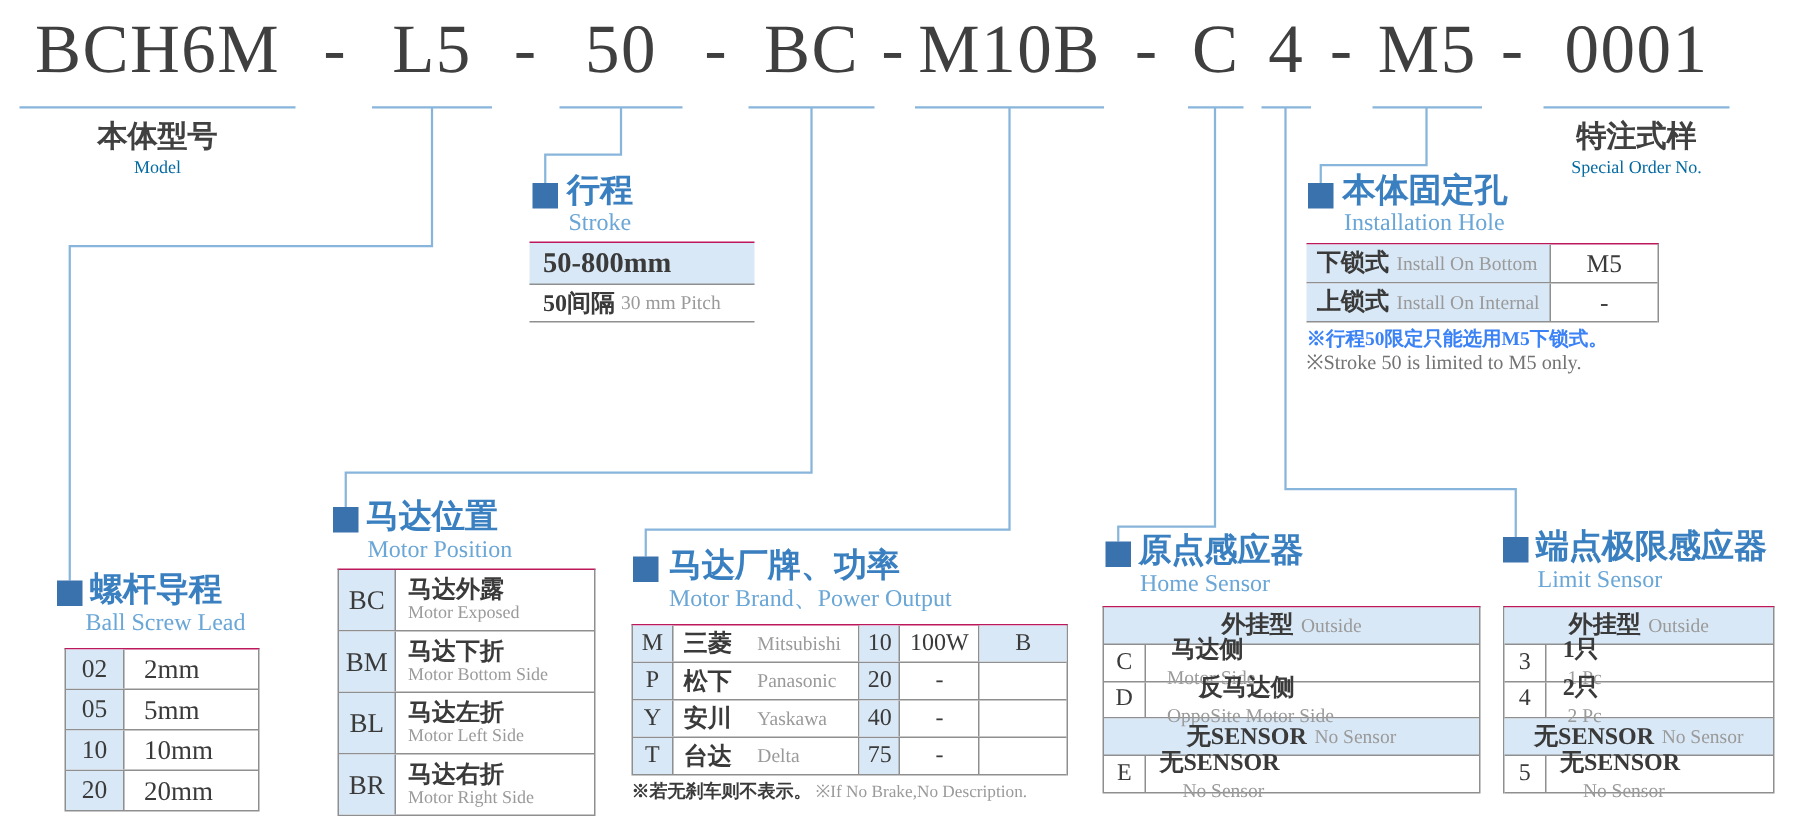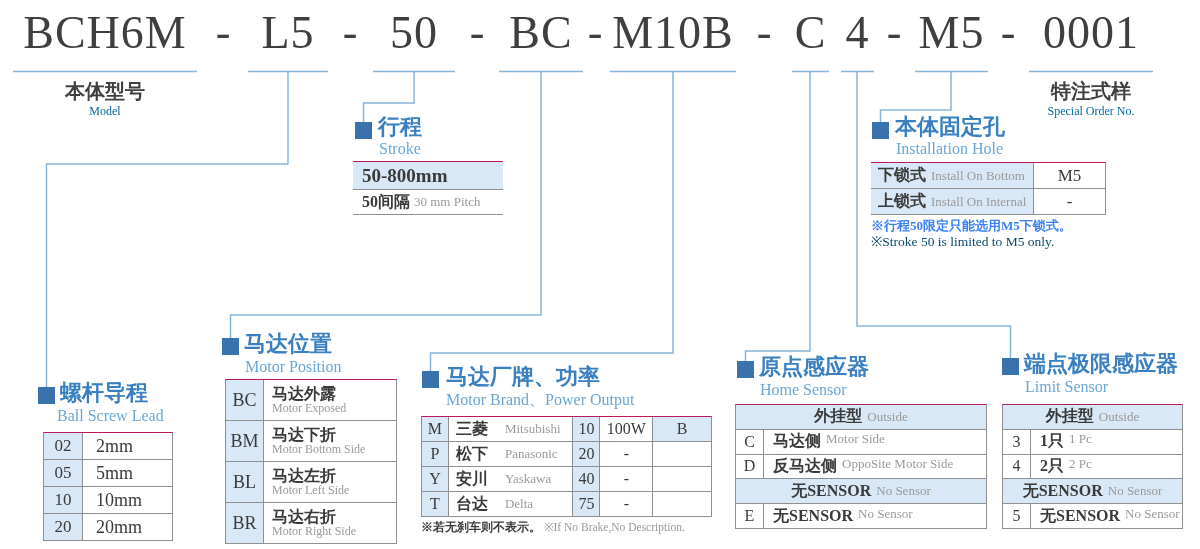--- a/index.html
+++ b/index.html
@@ -41,21 +41,21 @@
 
   
   .inst-tbl{left:871px;top:162px;width:235px;border-right:1px solid #8f8f8f;}
   .inst-row{height:26px;}
   .inst-label{flex:1;align-self:stretch;display:flex;align-items:center;padding-left:7px;
               border-right:1px solid #8f8f8f;box-sizing:border-box;}
   .inst-label .zh-t{font-size:16px;}
   .inst-label .en-t{font-size:13px;margin-left:5px;}
   .inst-val{width:71px;text-align:center;font-size:17px;}
   .note-red{position:absolute;left:871px;top:217px;font-size:13px;font-weight:bold;color:#3b82f6;white-space:nowrap;}
-  .note-gray{position:absolute;left:871px;top:232px;font-size:13.5px;color:#0c4a6e;white-space:nowrap;}
+  .note-gray{position:absolute;left:871px;top:232px;font-size:13.5px;color:#737373;white-space:nowrap;}
 
   
   .bsl-tbl{left:43px;top:432px;width:130px;border-left:1px solid #8f8f8f;border-right:1px solid #8f8f8f;}
   .bsl-row{height:27px;}
   .bsl-c1{width:39px;font-size:17px;}
   .bsl-c2{padding-left:13px;font-size:18px;}
 
   
   .mp-tbl{left:225px;top:379px;width:172px;border-left:1px solid #8f8f8f;border-right:1px solid #8f8f8f;}
   .mp-row{height:41px;}
@@ -82,21 +82,21 @@
 
   
   .sensor-tbl{top:404px;border-left:1px solid #8f8f8f;border-right:1px solid #8f8f8f;}
   .hs-tbl{left:735px;width:252px;}
   .ls-tbl{left:1002px;width:181px;}
   .sen-row{height:24.8px;}
   .sen-head{justify-content:center;}
   .sen-head .zh-t{font-size:16px;}
   .sen-head .en-t{font-size:13px;margin-left:5px;}
   .sen-c1{width:28px;font-size:16px;}
-  .sen-c2{padding-left:9px;display:flex;align-items:flex-start;}
+  .sen-c2{padding-left:9px;display:flex;align-items:center;flex-direction:column;}
   .sen-c2 .zh-t{font-size:16px;}
   .sen-c2 .en-t{font-size:13px;margin-left:5px;white-space:nowrap;}
 </style>
 </head>
 <body>
 
 <div class="canvas">
 
   <svg class="connectors" viewBox="0 0 1200 549" xmlns="http://www.w3.org/2000/svg">
     <g stroke="#88b5db" stroke-width="1.5" fill="none">

